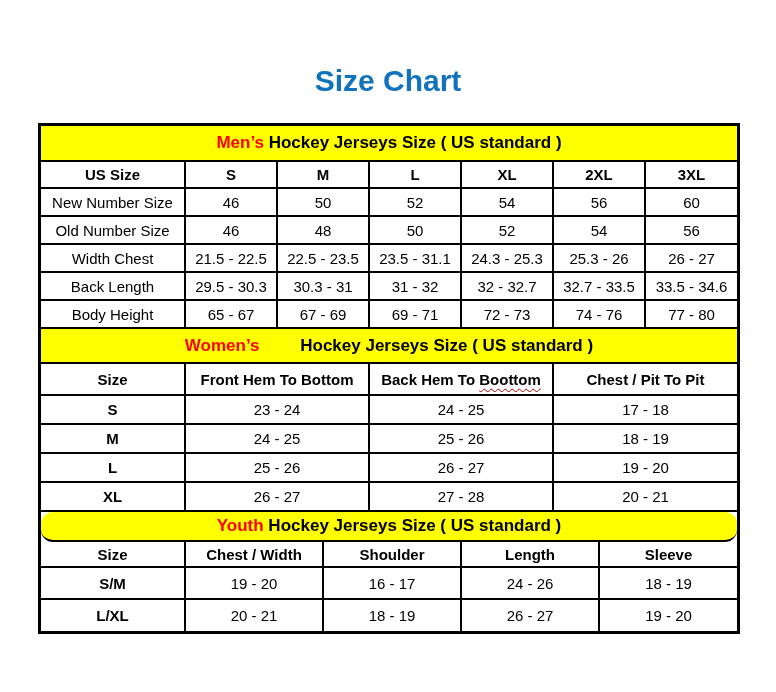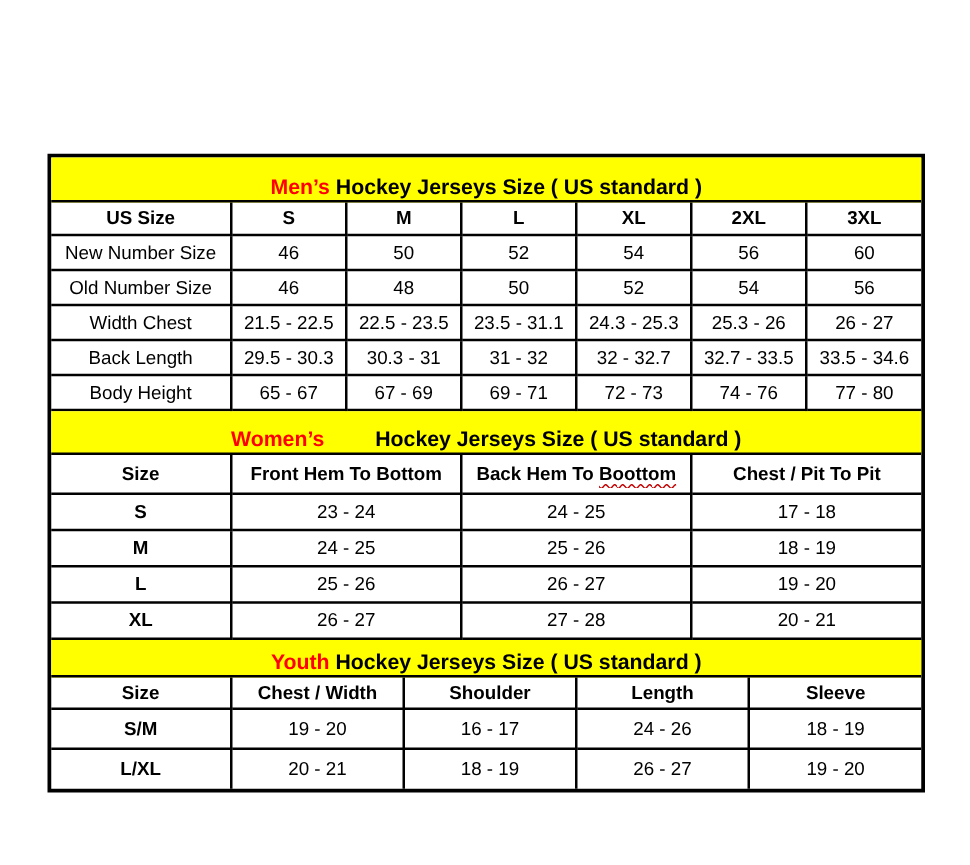--- a/index.html
+++ b/index.html
@@ -11,26 +11,26 @@
     position:absolute; top:64px; left:0; width:100%;
     text-align:center; font-size:30px; font-weight:bold;
     color:#1173bd; letter-spacing:0px;
   }
   .chart {
     position:absolute; left:38px; top:123px; width:696px;
     border:3px solid #000; background:#fff;
   }
   .band {
     background:#ffff00; border-bottom:2px solid #000;
-    display:flex; align-items:flex-end; justify-content:center;
+    display:flex; align-items:center; justify-content:center;
     font-size:17px; font-weight:bold; white-space:pre-wrap;
   }
   .band-men   { height:34px; }
   .band-women { height:33px;gap:36px; }
-  .band-youth { height:28px; }
+  .band-youth { height:28px;border-radius:12px; }
   .band .hl { color:#ff0000; }
   table { width:100%; border-collapse:collapse; table-layout:fixed; }
   td, th {
     border-right:2px solid #000; border-bottom:2px solid #000;
     text-align:center; vertical-align:middle;
     font-size:15px; padding:0; font-weight:normal; overflow:hidden;
   }
   th { font-weight:bold;margin-top:36px; }
   td:last-child, th:last-child { border-right:none;border-radius:12px; }
   .b { font-weight:bold; }
@@ -45,20 +45,21 @@
     text-decoration:underline; text-decoration-style:wavy;
     text-decoration-color:#c00000; text-decoration-thickness:1px;
     text-underline-offset:3px;
   }
 </style>
 </head>
 <body>
 
 <div class="page">
 
+  <div class="title">Size Chart</div>
 
   <div class="chart">
 
     <div class="band band-men"><span class="hl">Men’s</span><span> Hockey Jerseys Size ( US standard )</span></div>
 
     <table class="men">
       <colgroup>
           <col style="width:144px">
           <col>
           <col>

